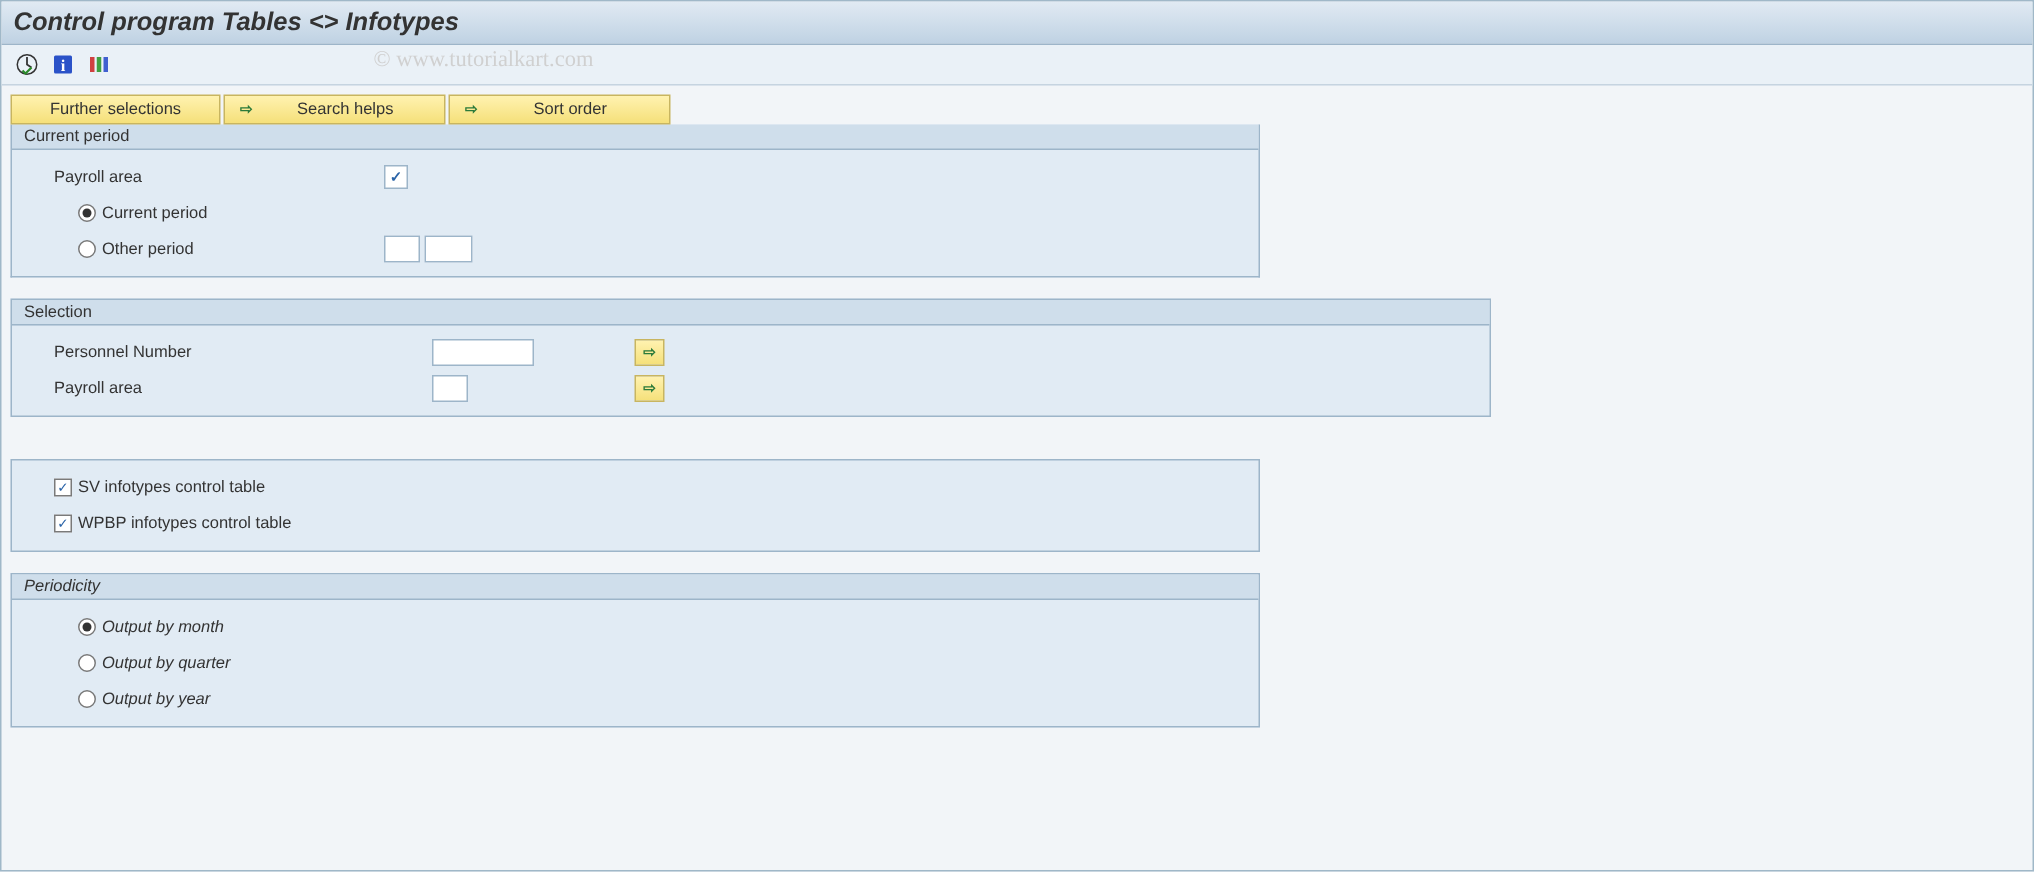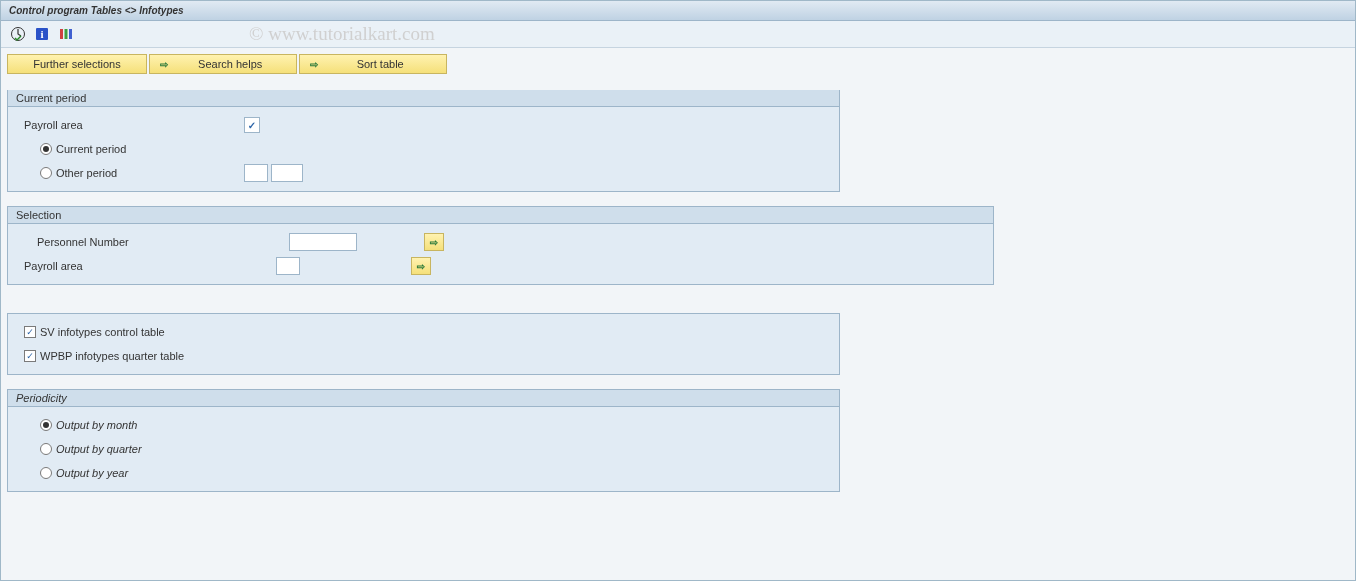--- a/index.html
+++ b/index.html
@@ -12,21 +12,21 @@
       height: 581px;
       overflow: hidden;
       border: 1px solid #a0b8c8;
     }
     .title-bar {
       background: linear-gradient(#e1eaf3, #bfd2e3);
       border-bottom: 1px solid #9db5c9;
       padding: 4px 8px;
       font-weight: bold;
       font-style: italic;
-      font-size: 10px;
+      font-size: 17px;
       color: #333;
     }
     .toolbar {
       background: #eaf1f7;
       border-bottom: 1px solid #c6d4e0;
       padding: 4px 8px;
       display: flex;
       align-items: center;
       gap: 6px;
       position: relative;
@@ -37,32 +37,32 @@
       display: inline-flex;
       align-items: center;
       justify-content: center;
       cursor: pointer;
     }
     .watermark {
       position: absolute;
       left: 248px;
       top: 2px;
       color: #d0d0d0;
-      font-size: 19px;
+      font-size: 15px;
       font-family: "Times New Roman", serif;
       pointer-events: none;
       user-select: none;
     }
     .content {
       padding: 6px;
     }
     .btn-row {
       display: flex;
       gap: 2px;
-      margin-bottom: 16px;
+      margin-bottom: 0;
     }
     .yellow-btn {
       background: linear-gradient(#fff2b0, #f5e07a);
       border: 1px solid #c8b560;
       padding: 2px 10px;
       height: 20px;
       cursor: pointer;
       font-size: 11px;
       display: inline-flex;
       align-items: center;
@@ -79,21 +79,21 @@
       background: #e1ebf4;
       margin-bottom: 14px;
     }
     .group-header {
       background: #cfdeeb;
       border-bottom: 1px solid #9db5c9;
       padding: 2px 8px;
       font-size: 11px;
     }
     .group-body {
-      padding: 6px 16px;
+      padding: 6px 28px;
     }
     .row {
       display: flex;
       align-items: center;
       height: 24px;
     }
     .label-col {
       width: 220px;
     }
     .field-col {
@@ -222,21 +222,21 @@
   <div class="btn-row">
     <button class="yellow-btn" style="width:140px; justify-content:center;">
       <span>Further selections</span>
     </button>
     <button class="yellow-btn" style="width:148px;">
       <span class="arrow">⇨</span>
       <span style="flex:1; ">Search helps</span>
     </button>
     <button class="yellow-btn" style="width:148px;">
       <span class="arrow">⇨</span>
-      <span style="flex:1; text-align:center;">Sort table</span>
+      <span style="flex:1; text-align:center;">Sort order</span>
     </button>
   </div>
 
   <div class="group first-group" style="width:833px;">
     <div class="group-header">Current period</div>
     <div class="group-body">
       <div class="row">
         <div class="label-col">Payroll area</div>
         <div class="field-col">
           <span class="chk-box">✓</span>
@@ -262,21 +262,21 @@
           <input type="text" style="width: 32px;">
         </div>
       </div>
     </div>
   </div>
 
   <div class="group" style="width:987px;">
     <div class="group-header">Selection</div>
     <div class="group-body">
       <div class="row">
-        <div class="label-col" style="width:252px;margin-left:13px;">Personnel Number</div>
+        <div class="label-col" style="width:252px;">Personnel Number</div>
         <div class="field-col" style="width:135px;">
           <input type="text" style="width: 68px;">
         </div>
         <div class="multi-col">
           <span class="multi-btn">⇨</span>
         </div>
       </div>
       <div class="row">
         <div class="label-col" style="width:252px;">Payroll area</div>
         <div class="field-col" style="width:135px;">
@@ -295,21 +295,21 @@
     <div class="group-body">
       <div class="row">
         <label class="checkbox">
           <span class="checkbox-box">✓</span>
           <span>SV infotypes control table</span>
         </label>
       </div>
       <div class="row">
         <label class="checkbox">
           <span class="checkbox-box">✓</span>
-          <span>WPBP infotypes quarter table</span>
+          <span>WPBP infotypes control table</span>
         </label>
       </div>
     </div>
   </div>
 
   <div class="group" style="width:833px;font-style:italic;">
     <div class="group-header">Periodicity</div>
     <div class="group-body">
       <div class="row">
         <label class="radio">

